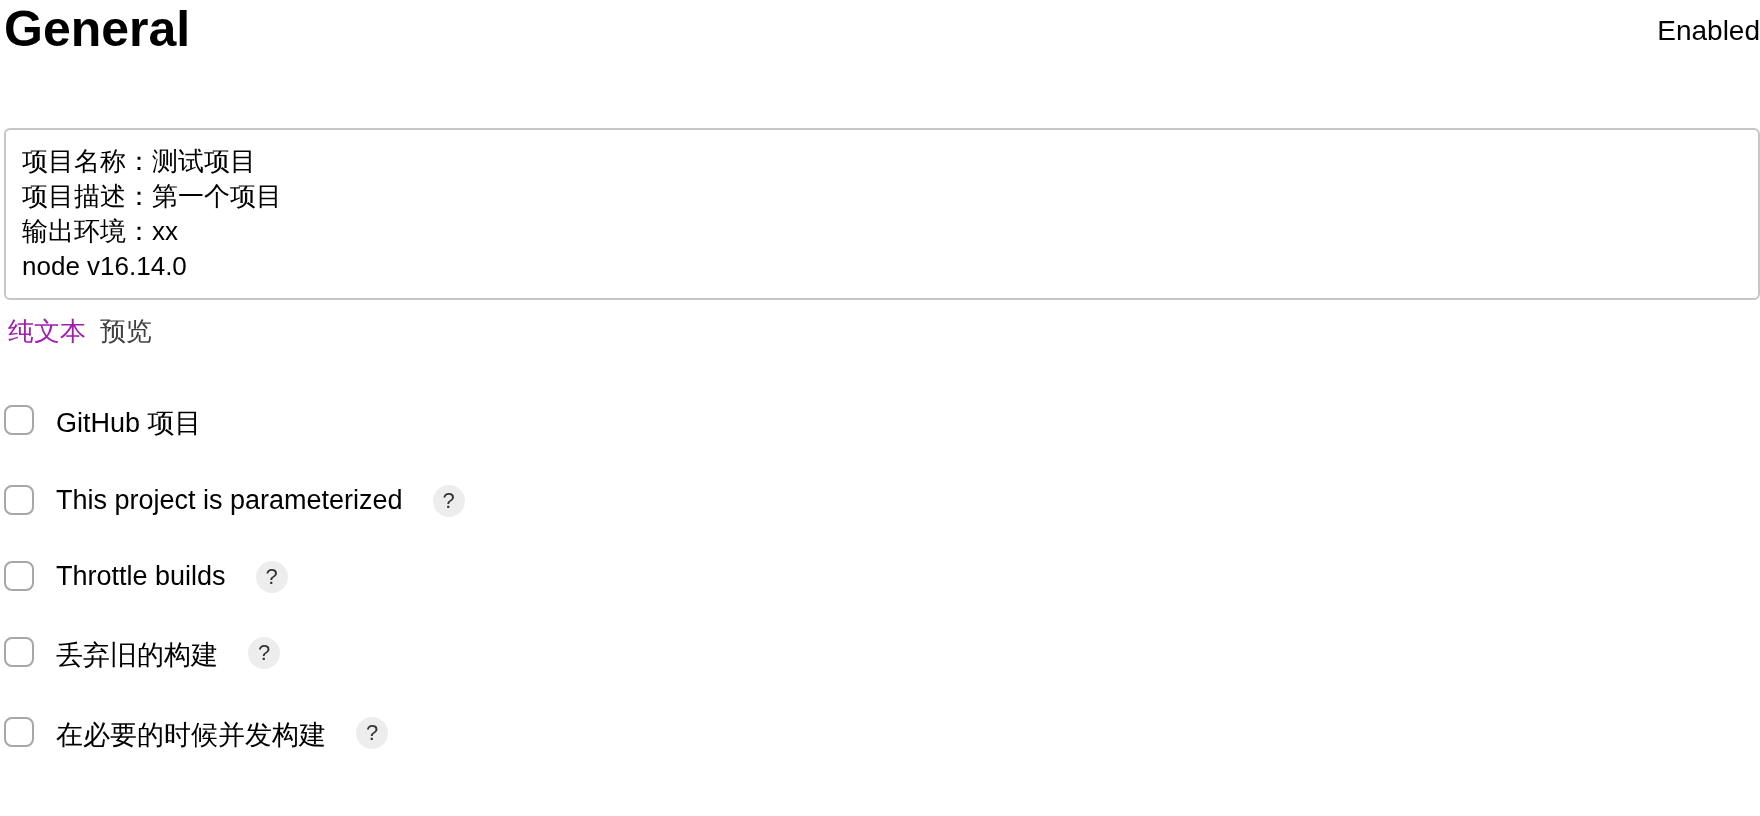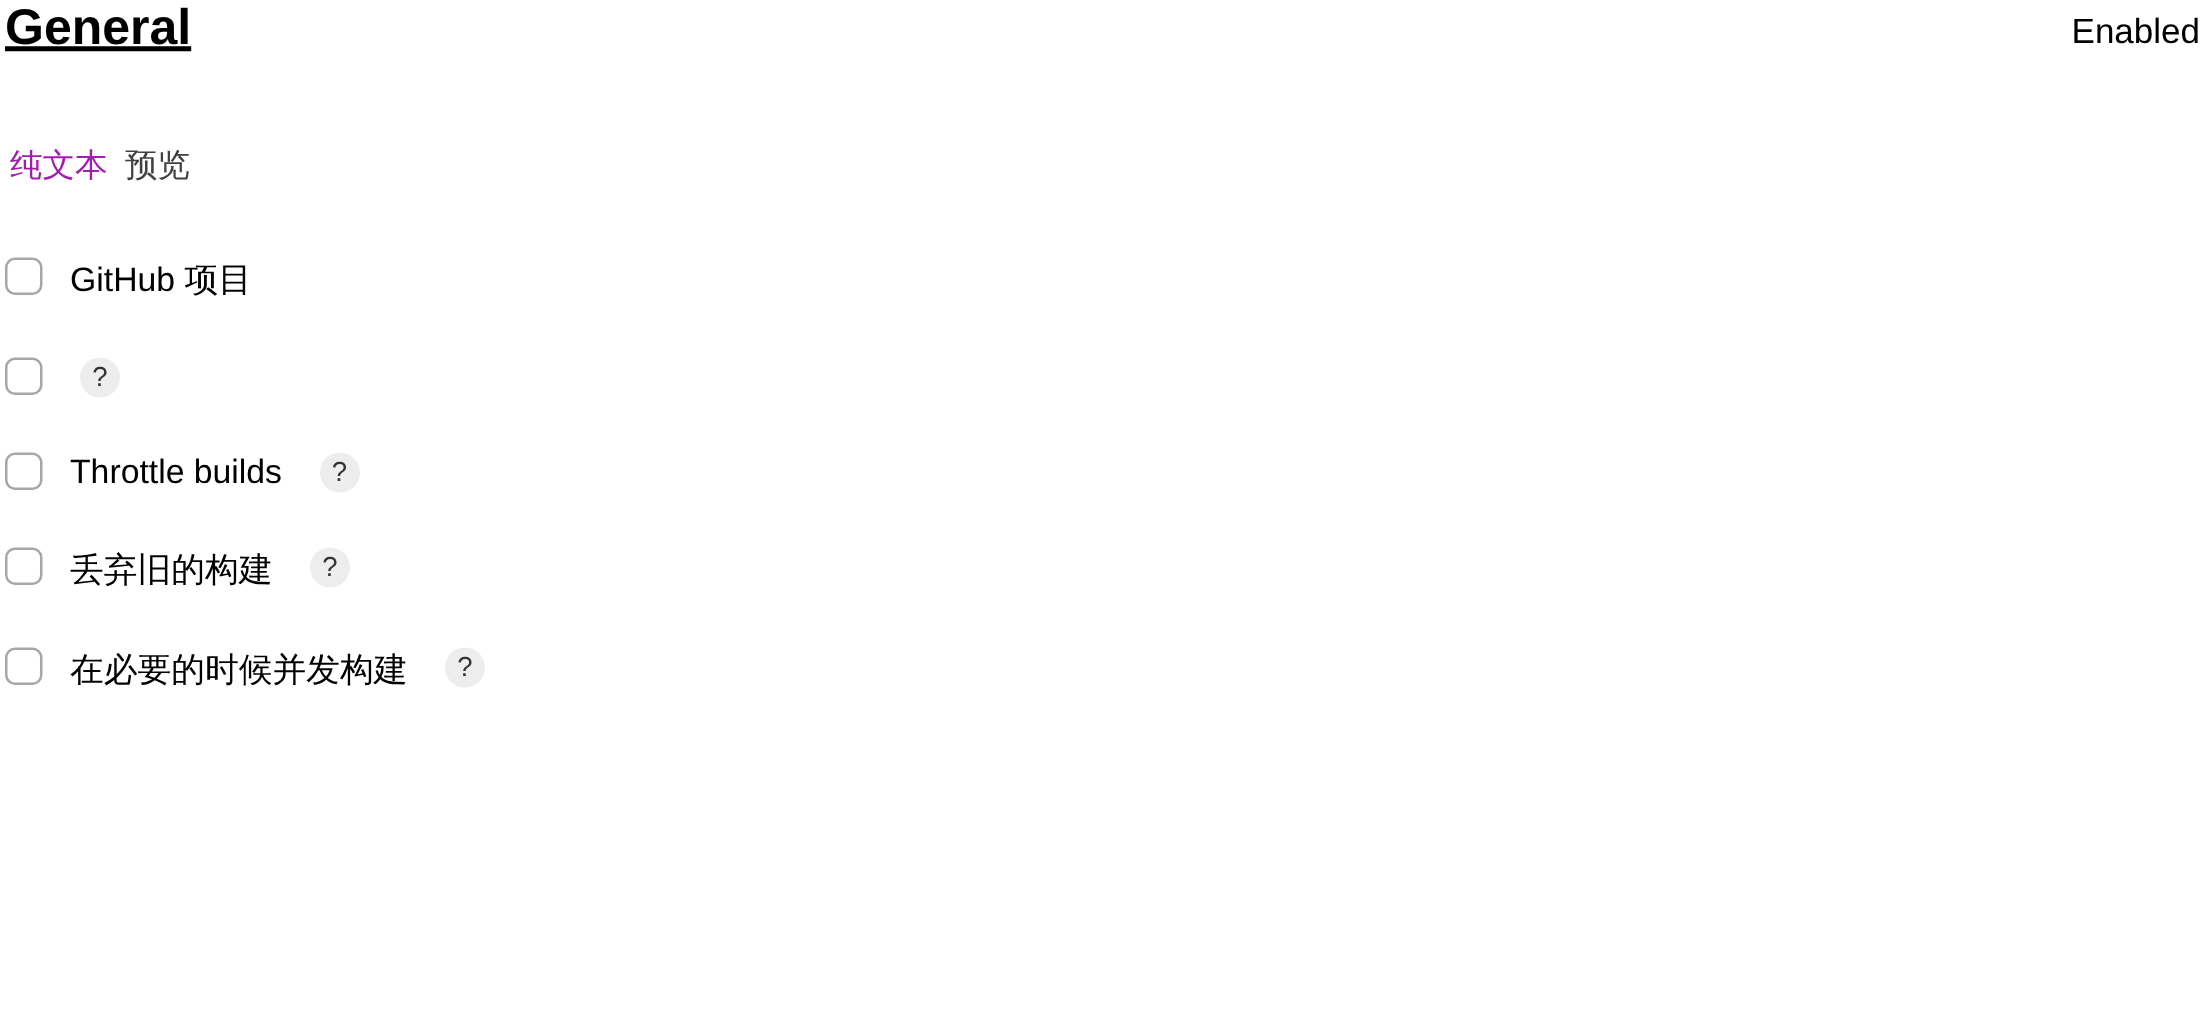--- a/index.html
+++ b/index.html
@@ -14,24 +14,23 @@
       padding: 0;
       width: 1760px;
     }
     .header-row {
       display: flex;
       justify-content: space-between;
       align-items: center;
       padding: 0 0 0 4px;
     }
     .page-title {
-      font-size: 40px;
+      font-size: 50px;
       font-weight: 700;
       color: #000000;
-      text-decoration: underline;
     }
     .enabled-label {
       font-size: 28px;
       color: #000000;
       padding-right: 0;
       margin-top: 4px;
     }
     .description-section {
       margin-top: 70px;
       padding-left: 4px;
@@ -111,33 +110,38 @@
   </style>
 </head>
 <body>
 
 <div class="header-row">
   <h1 class="page-title">General</h1>
   <div class="enabled-label">Enabled</div>
 </div>
 
 <div class="description-section">
+  <div class="description-box">项目名称：测试项目
+项目描述：第一个项目
+输出环境：xx
+node v16.14.0</div>
   <div class="view-mode-row">
     <span class="view-mode-plain">纯文本</span>
     <span class="view-mode-preview">预览</span>
   </div>
 </div>
 
 <div class="options-section" id="options-container">
 <div class="option-row">
       <div class="checkbox"></div>
       <span class="option-label">GitHub 项目</span>
     </div>
     <div class="option-row">
       <div class="checkbox"></div>
+      <span class="option-label">This project is parameterized</span>
       <button class="help-button">?</button>
     </div>
     <div class="option-row">
       <div class="checkbox"></div>
       <span class="option-label">Throttle builds</span>
       <button class="help-button">?</button>
     </div>
     <div class="option-row">
       <div class="checkbox"></div>
       <span class="option-label">丢弃旧的构建</span>

